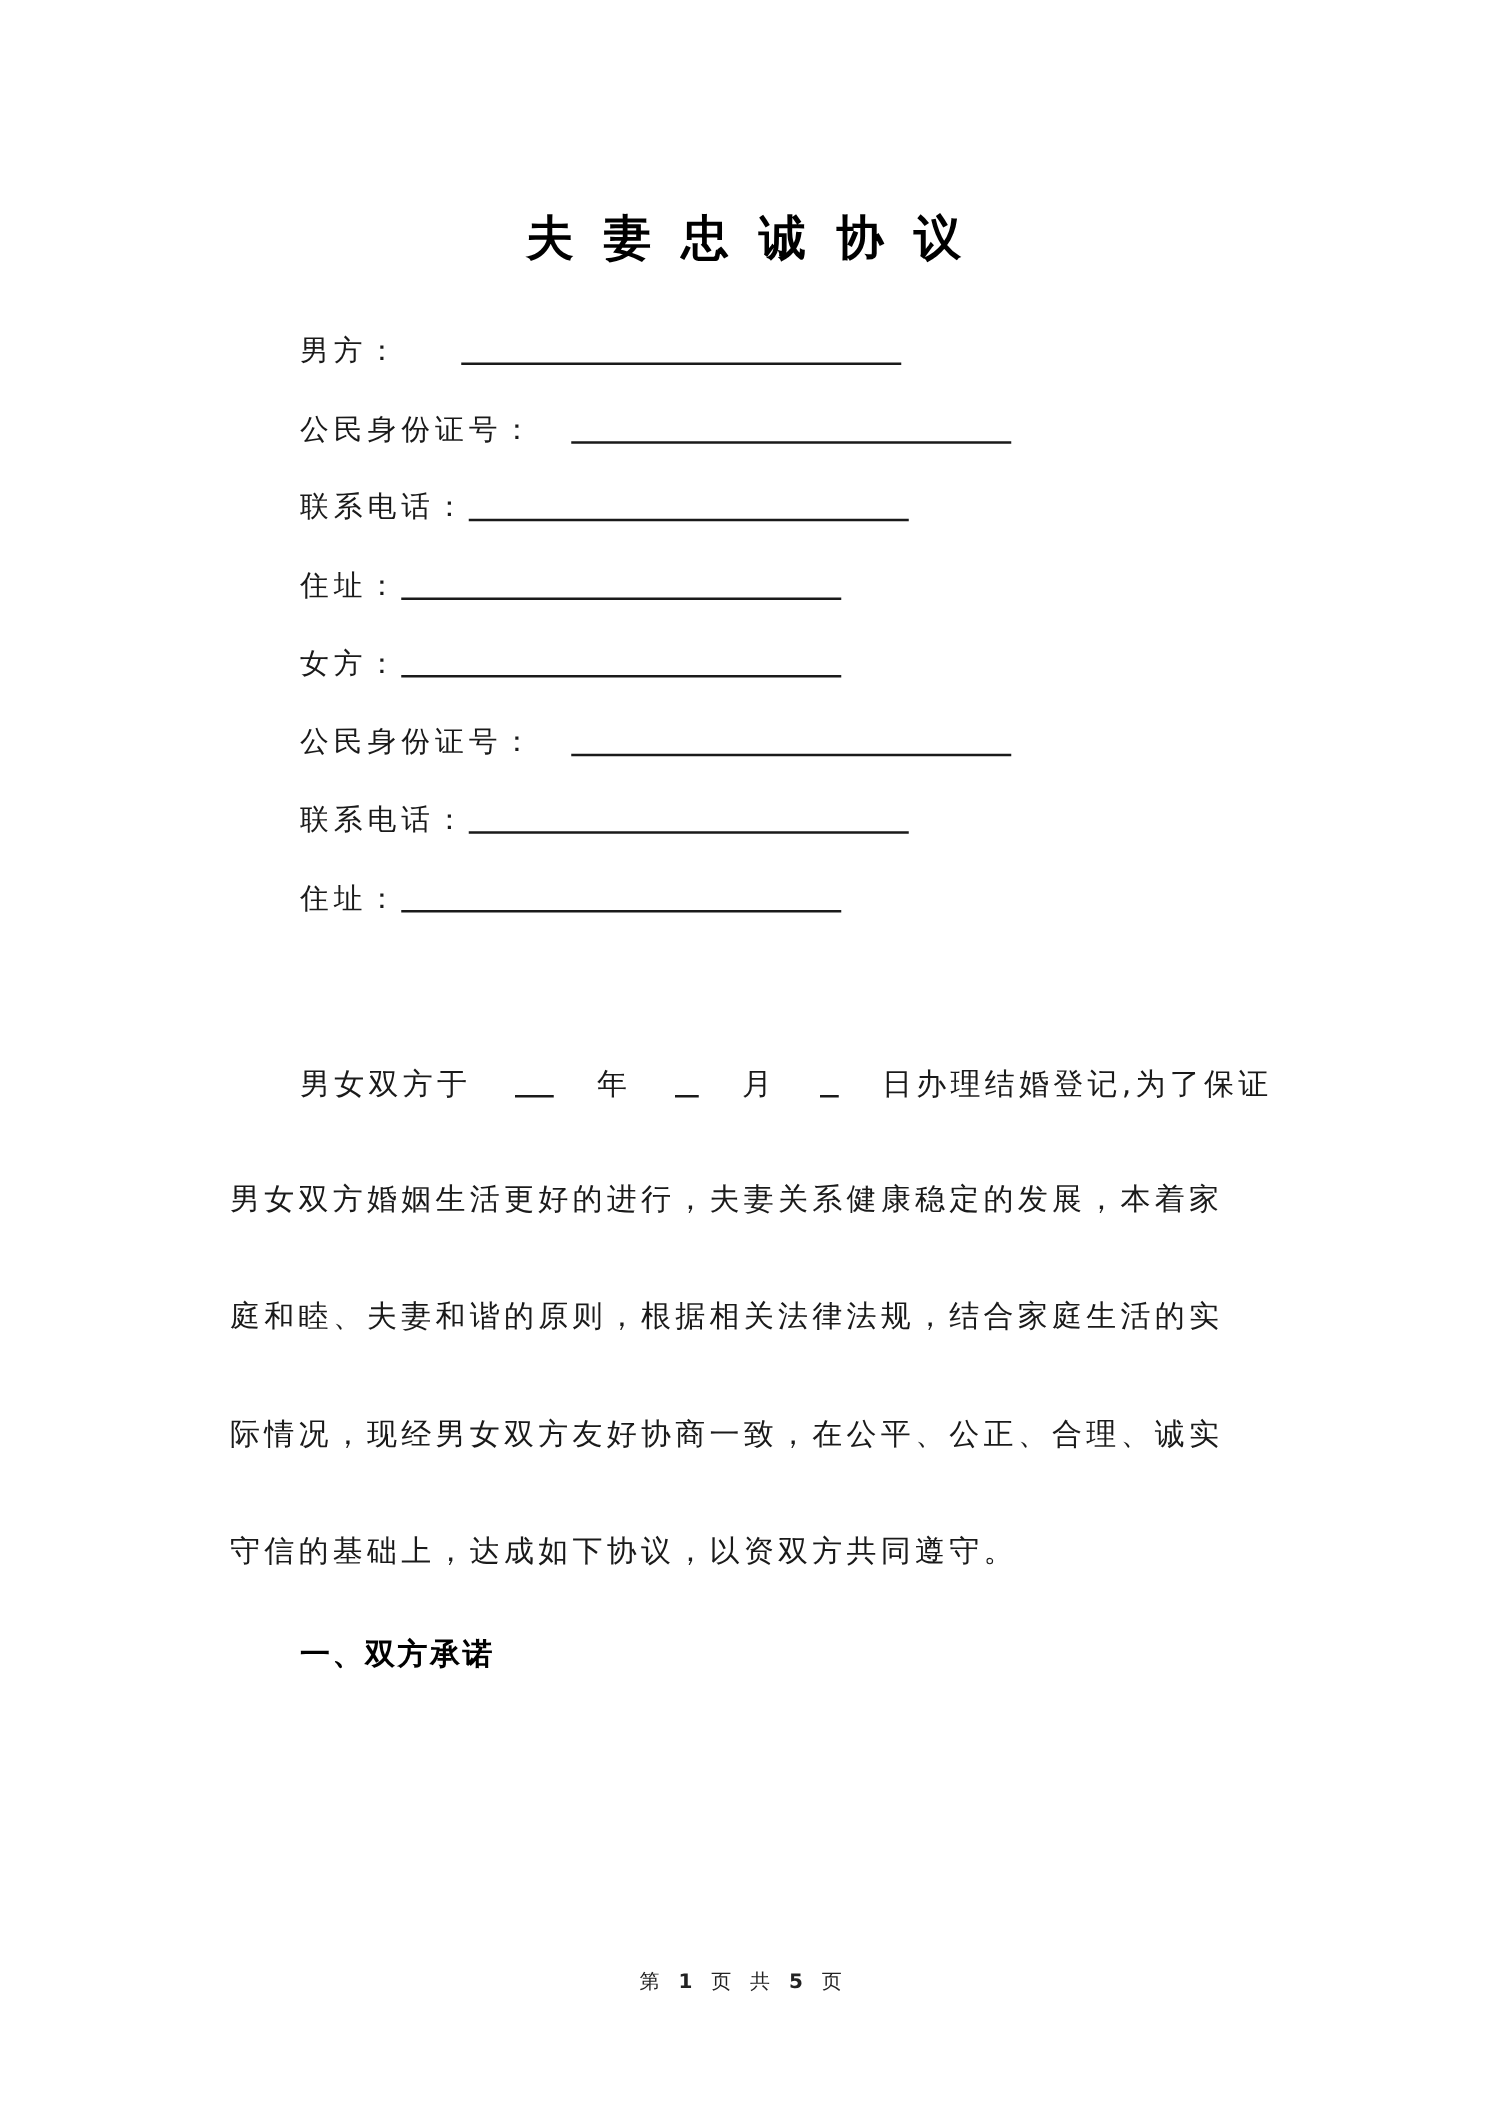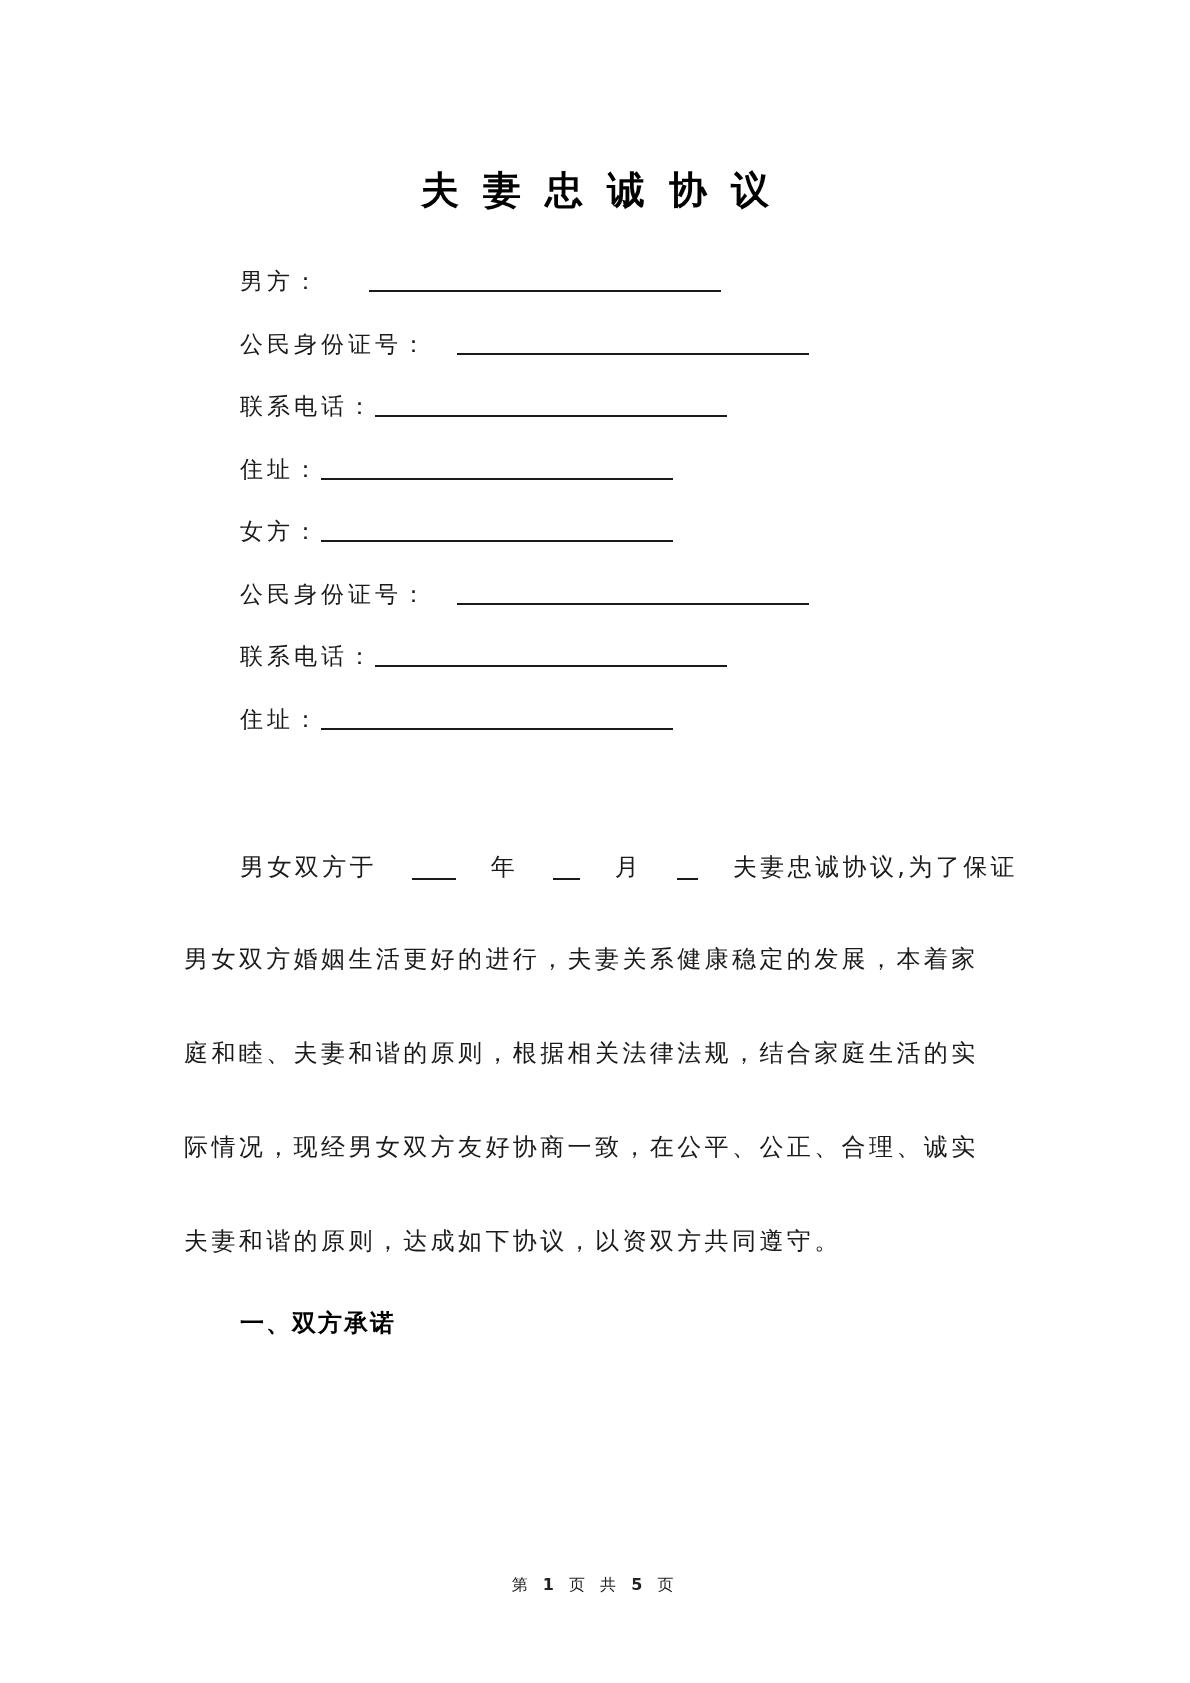--- a/index.html
+++ b/index.html
@@ -65,21 +65,20 @@
       font-size: 24px;
       line-height: 34px;
       letter-spacing: 3.4px;
       white-space: nowrap;
       color: #1a1a1a;
     }
     .para-line.first {
       left: 240px;
       width: 778px;
       display: flex;
-      align-items: flex-end;
       gap: 35px;
     }
     .inline-blank {
       display: inline-block;
       border-bottom: 2px solid #1a1a1a;
       height: 26px;
       margin-bottom: 4px;
     }
     .heading {
       position: absolute;
@@ -155,27 +154,27 @@
     <span class="blank" style="width:352px;"></span>
   </div>
 
   <div class="para-line first" style="top:850px;">
     <span>男女双方于</span>
     <span class="inline-blank" style="width:118px;"></span>
     <span>年</span>
     <span class="inline-blank" style="width:72px;"></span>
     <span>月</span>
     <span class="inline-blank" style="width:56px;"></span>
-    <span>夫妻忠诚协议,为了保证</span>
+    <span>日办理结婚登记,为了保证</span>
   </div>
 
   <div class="para-line" style="top:942px;">男女双方婚姻生活更好的进行，夫妻关系健康稳定的发展，本着家</div>
   <div class="para-line" style="top:1036px;">庭和睦、夫妻和谐的原则，根据相关法律法规，结合家庭生活的实</div>
   <div class="para-line" style="top:1130px;">际情况，现经男女双方友好协商一致，在公平、公正、合理、诚实</div>
-  <div class="para-line" style="top:1224px;">夫妻和谐的原则，达成如下协议，以资双方共同遵守。</div>
+  <div class="para-line" style="top:1224px;">守信的基础上，达成如下协议，以资双方共同遵守。</div>
 
   <div class="heading">一、双方承诺</div>
 
   <div class="footer">
     <span>第</span>
     <span class="num">1</span>
     <span>页 共</span>
     <span class="num">5</span>
     <span>页</span>
   </div>

